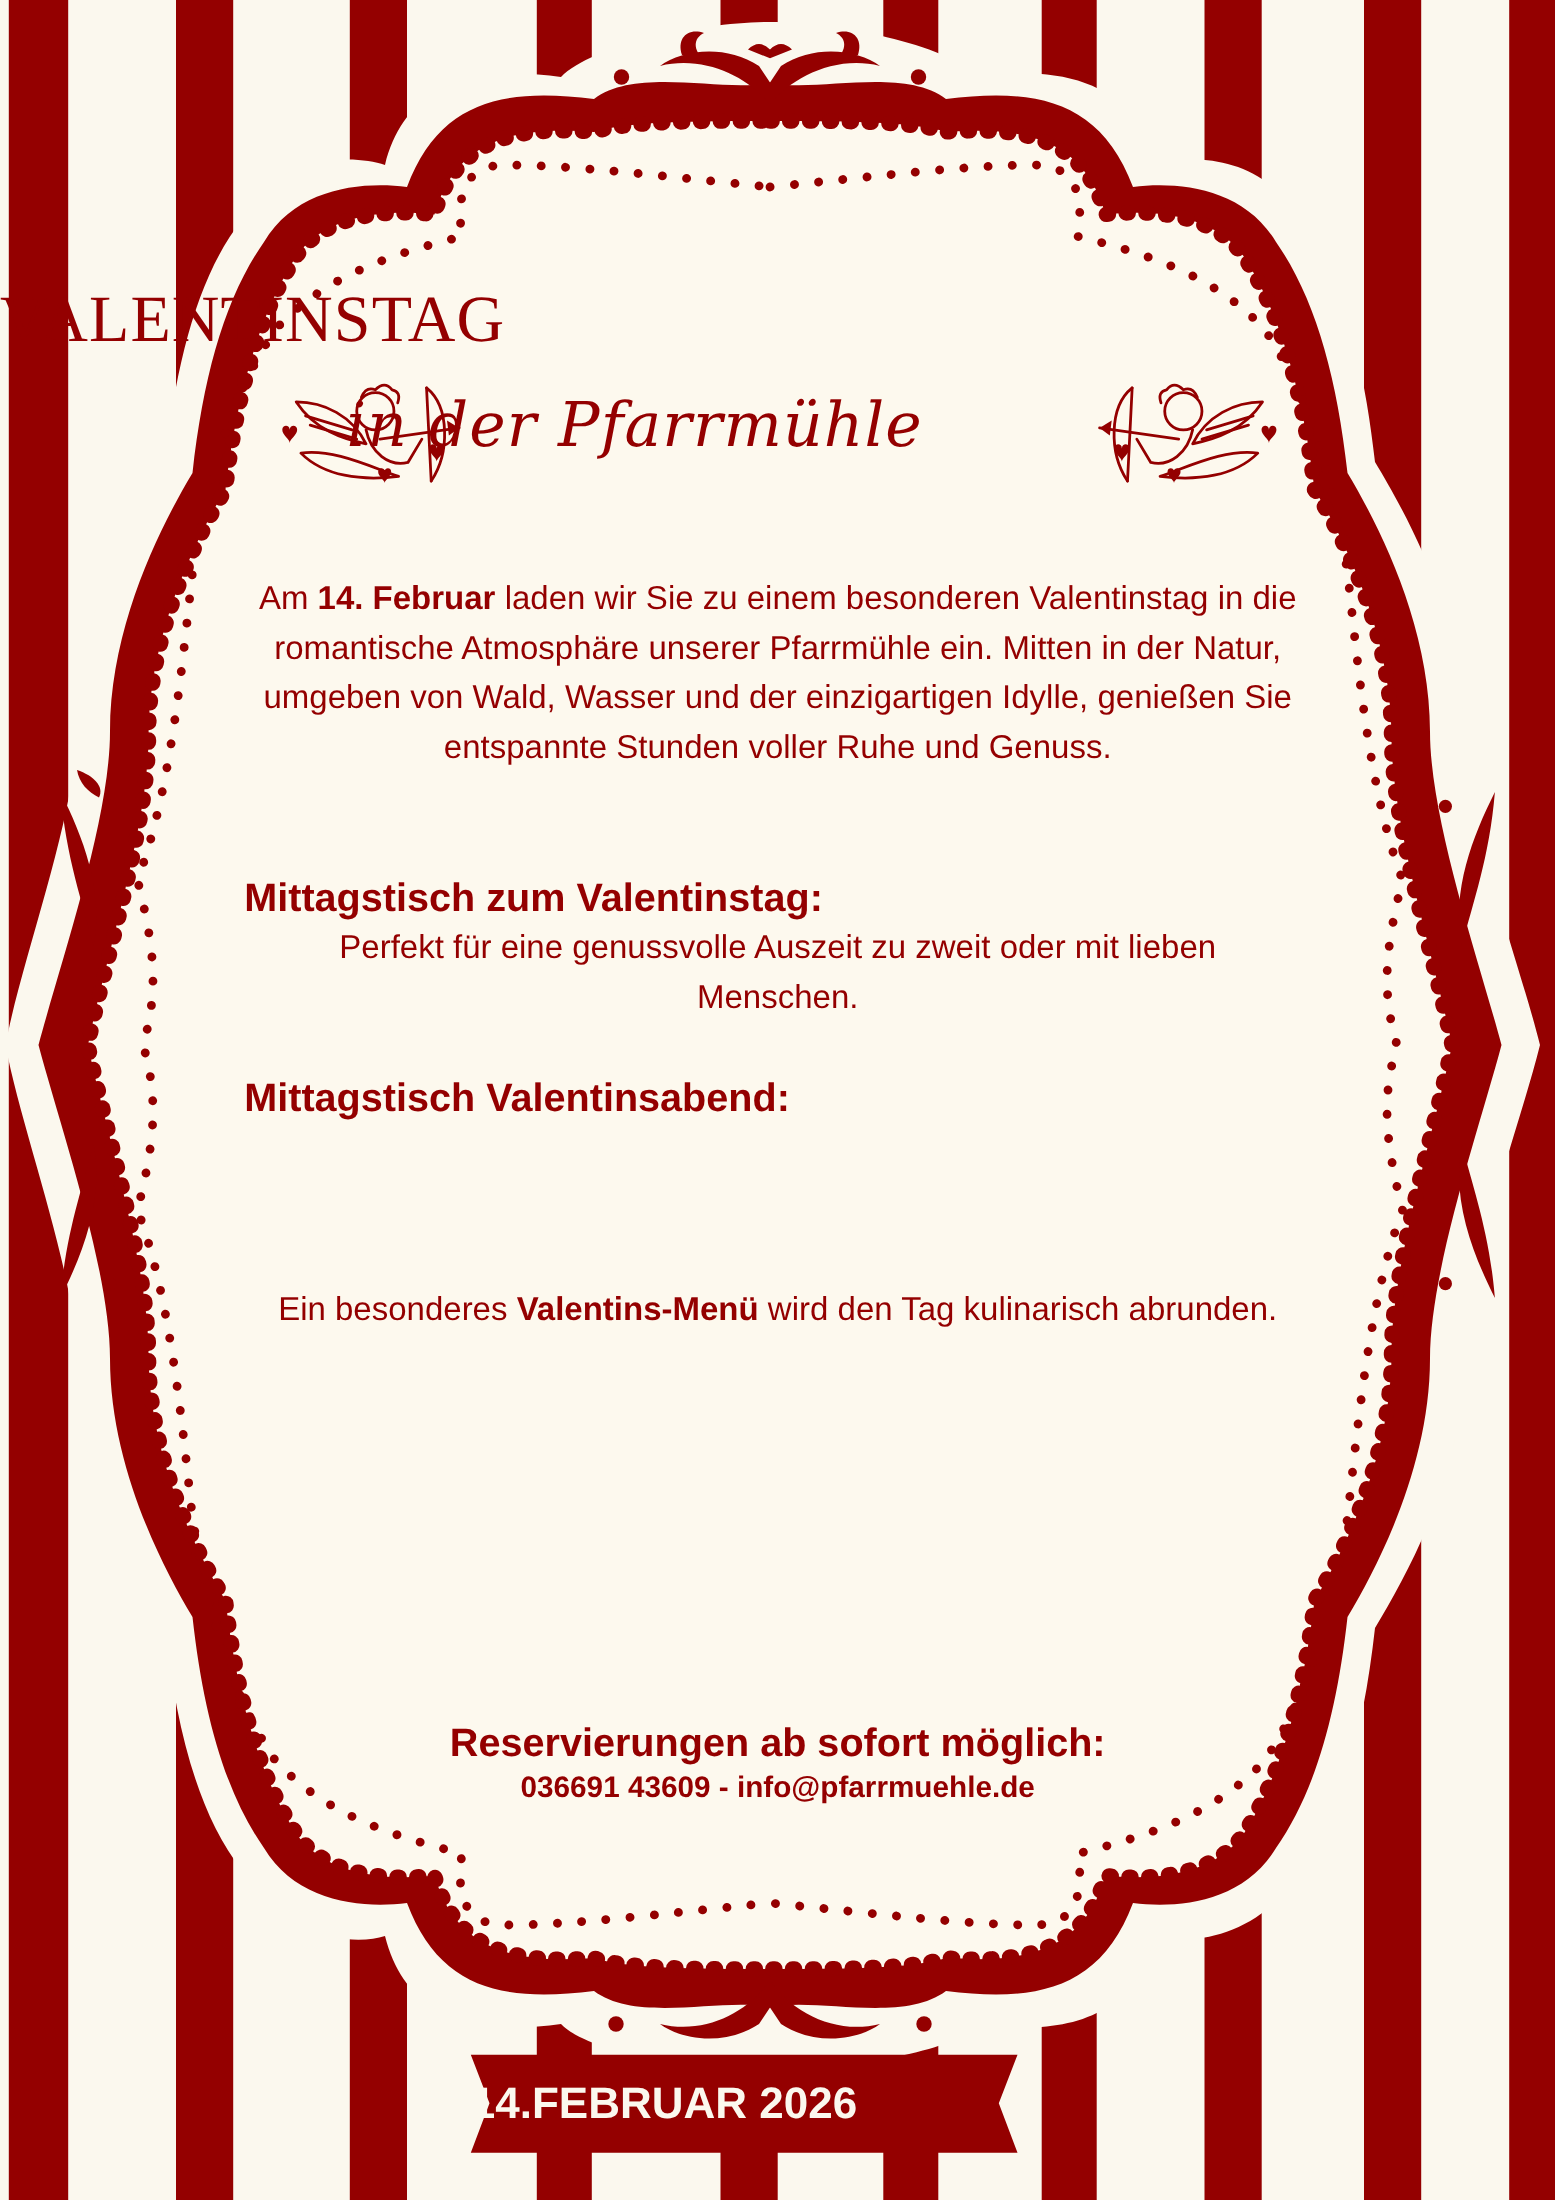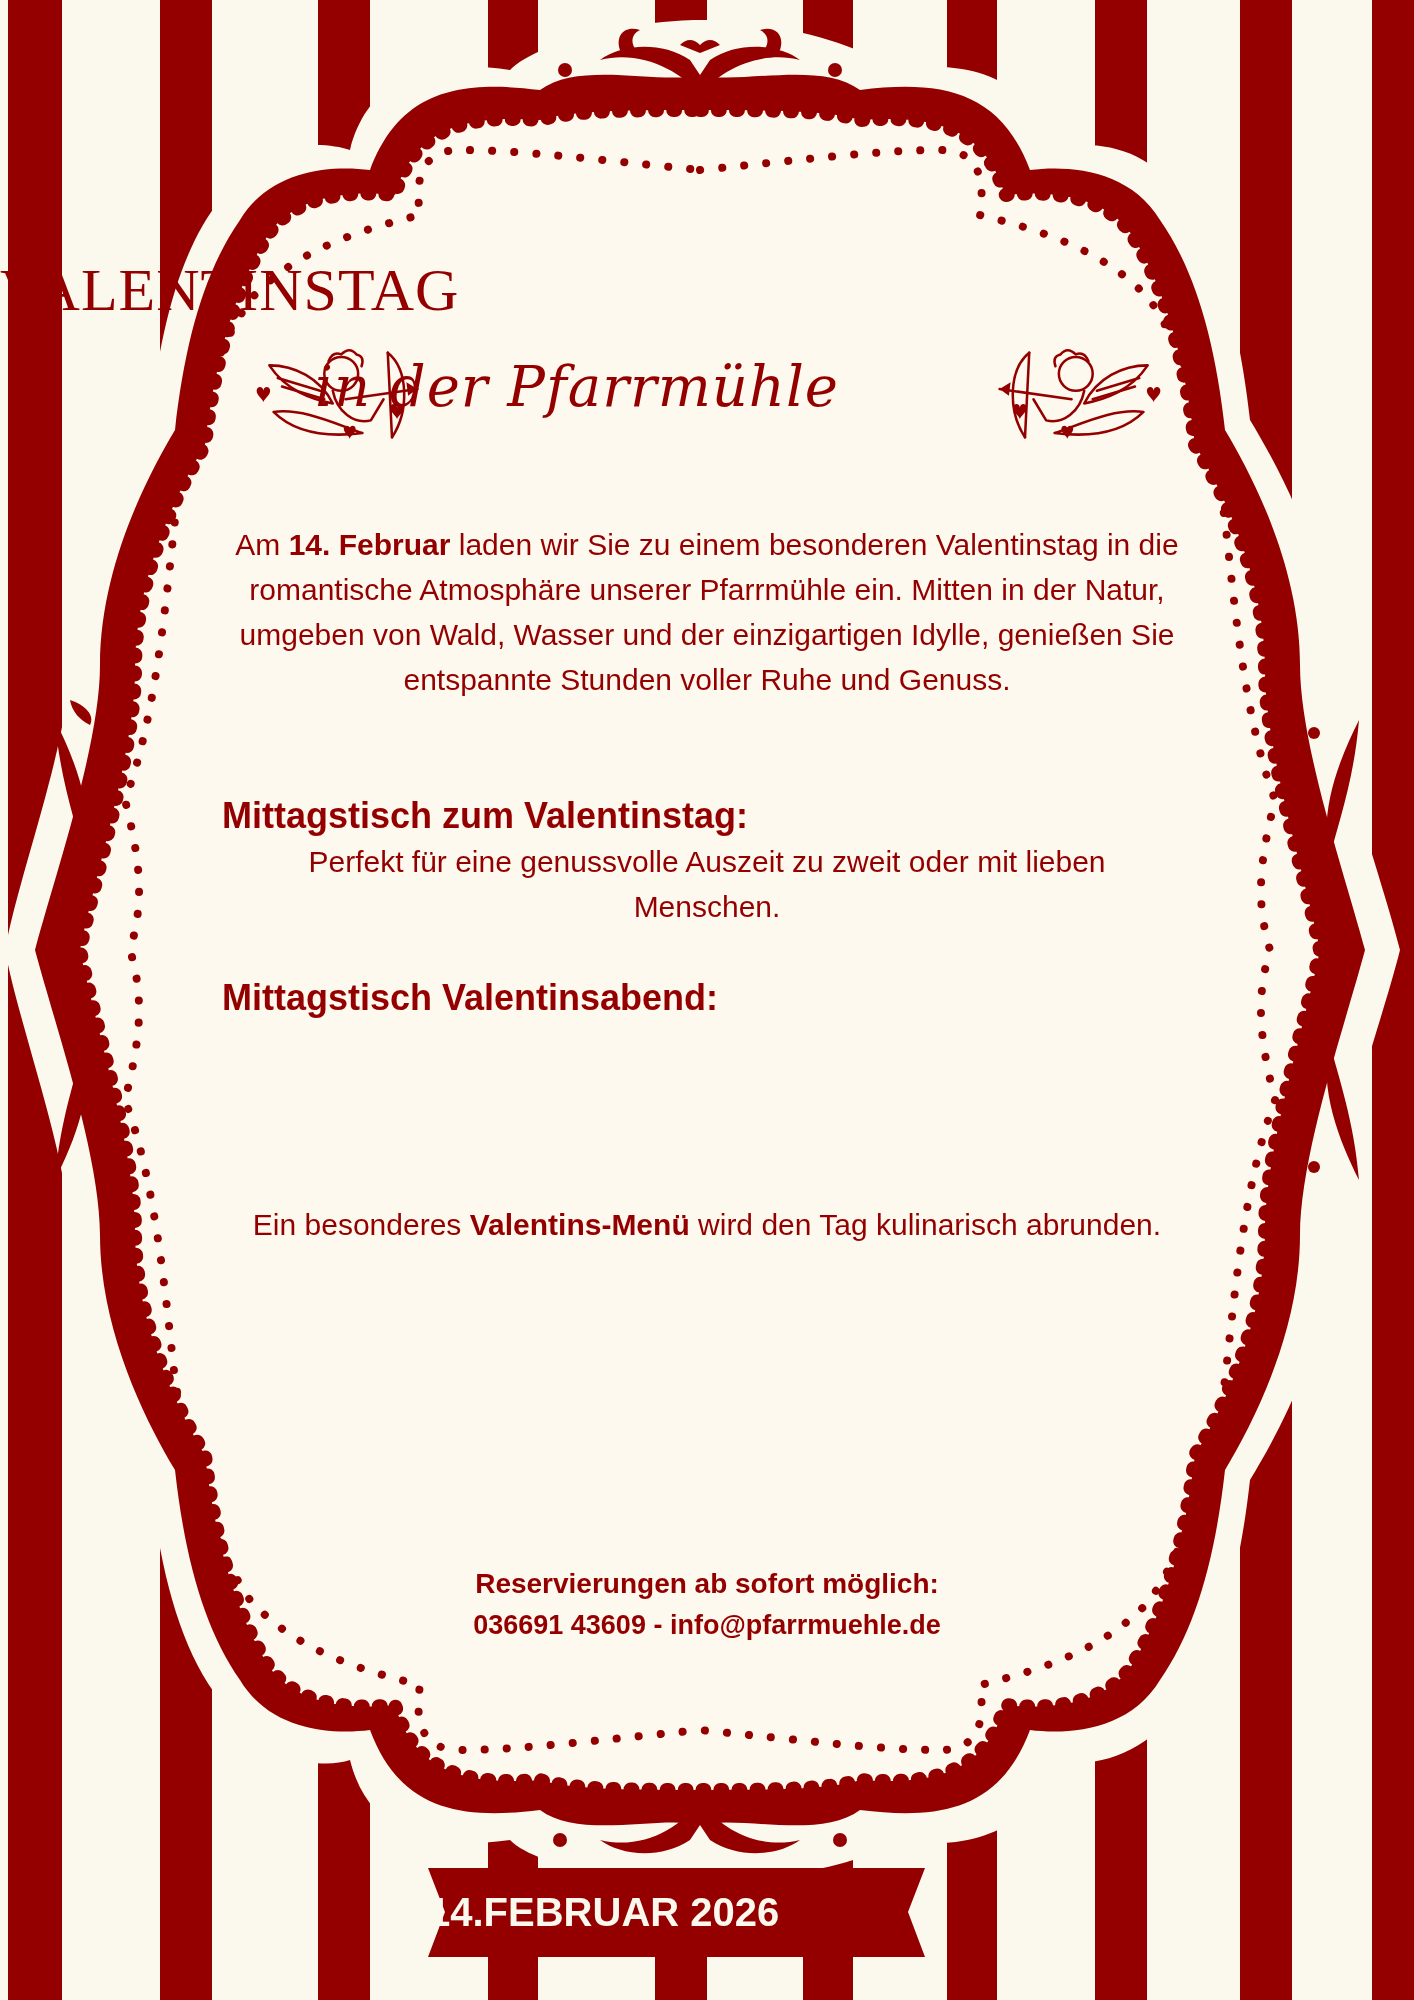--- a/index.html
+++ b/index.html
@@ -25,26 +25,26 @@
   }
   .intro { left:220px; width:974px; top:522px; }
   .section-heading {
     position:absolute; left:222px; font-family:"Liberation Sans",sans-serif; font-weight:bold;
     font-size:36px; line-height:40px; color:#940000;
   }
   .h-mittag { top:796px; }
   .h-abend { top:978px; }
   .p-mittag { left:250px; width:914px; top:839px; }
   .p-abend { left:230px; width:954px; top:1021px; }
-  .p-menu { left:230px; width:954px; top:1202px; }
+  .p-menu { left:230px; width:954px; top:1168px; }
   .p-feiern { left:220px; width:974px; top:1337px; }
   b { font-weight:bold; }
   .reserv {
     position:absolute; left:0; width:1414px; text-align:center;
-    font-family:"Liberation Sans",sans-serif; font-weight:bold; font-size:28px; color:#940000;
+    font-family:"Liberation Sans",sans-serif; font-weight:bold; font-size:36px; color:#940000;
   }
   .reserv-title { top:1564px; line-height:40px; }
   .reserv-contact { top:1605px; line-height:40px; font-size:27px; }
   .ribbon-text {
     position:absolute; left:428px; width:497px; top:1868px; height:89px;
     text-align:left; line-height:89px;
     font-family:"Liberation Sans",sans-serif; font-weight:bold; font-size:40px; color:#FBF8EE;
   }
 </style>
 </head>

